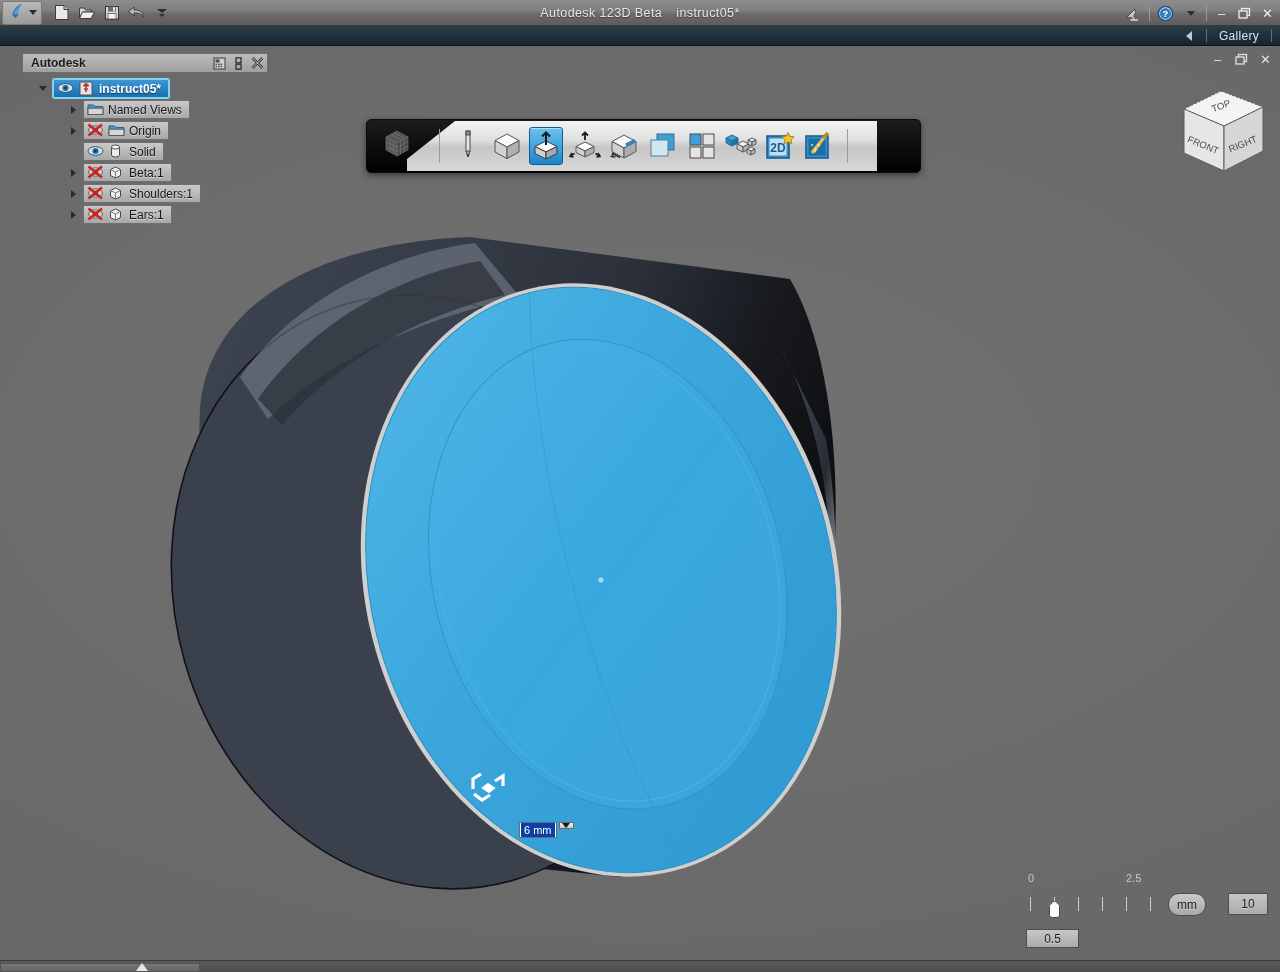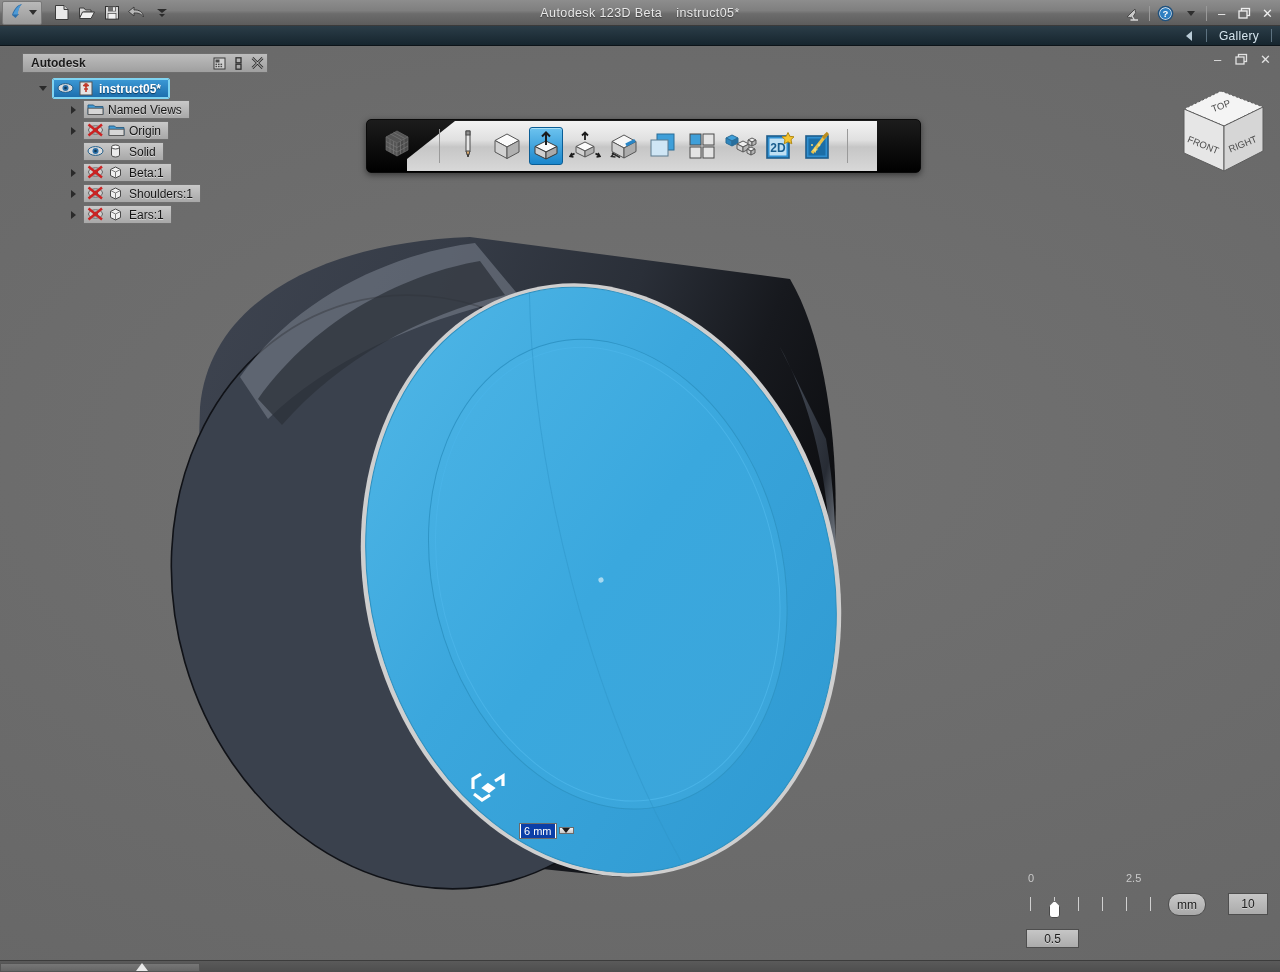--- a/index.html
+++ b/index.html
@@ -139,21 +139,21 @@
 
   
   .viewcube{ position:absolute; right:10px; top:38px; width:96px;height:94px; z-index:30; }
 
   
   .model{ position:absolute; left:0; top:0; width:1280px; height:913px; }
 
   
   .dimbox{
     position:absolute; left:519px; top:775px; z-index:32;
-    display:flex; align-items:center; height:17px;
+    display:flex; align-items:flex-start; height:17px;
   }
   .dimfield{
     background:#fff; border:1px solid #6b6b6b; padding:0 1px;
     display:flex; align-items:center;
   }
   .dimval{
     background:#0b3fa8; color:#fff; font-size:11px; line-height:14px;
     padding:0 3px; letter-spacing:0;
   }
   .dimdrop{

